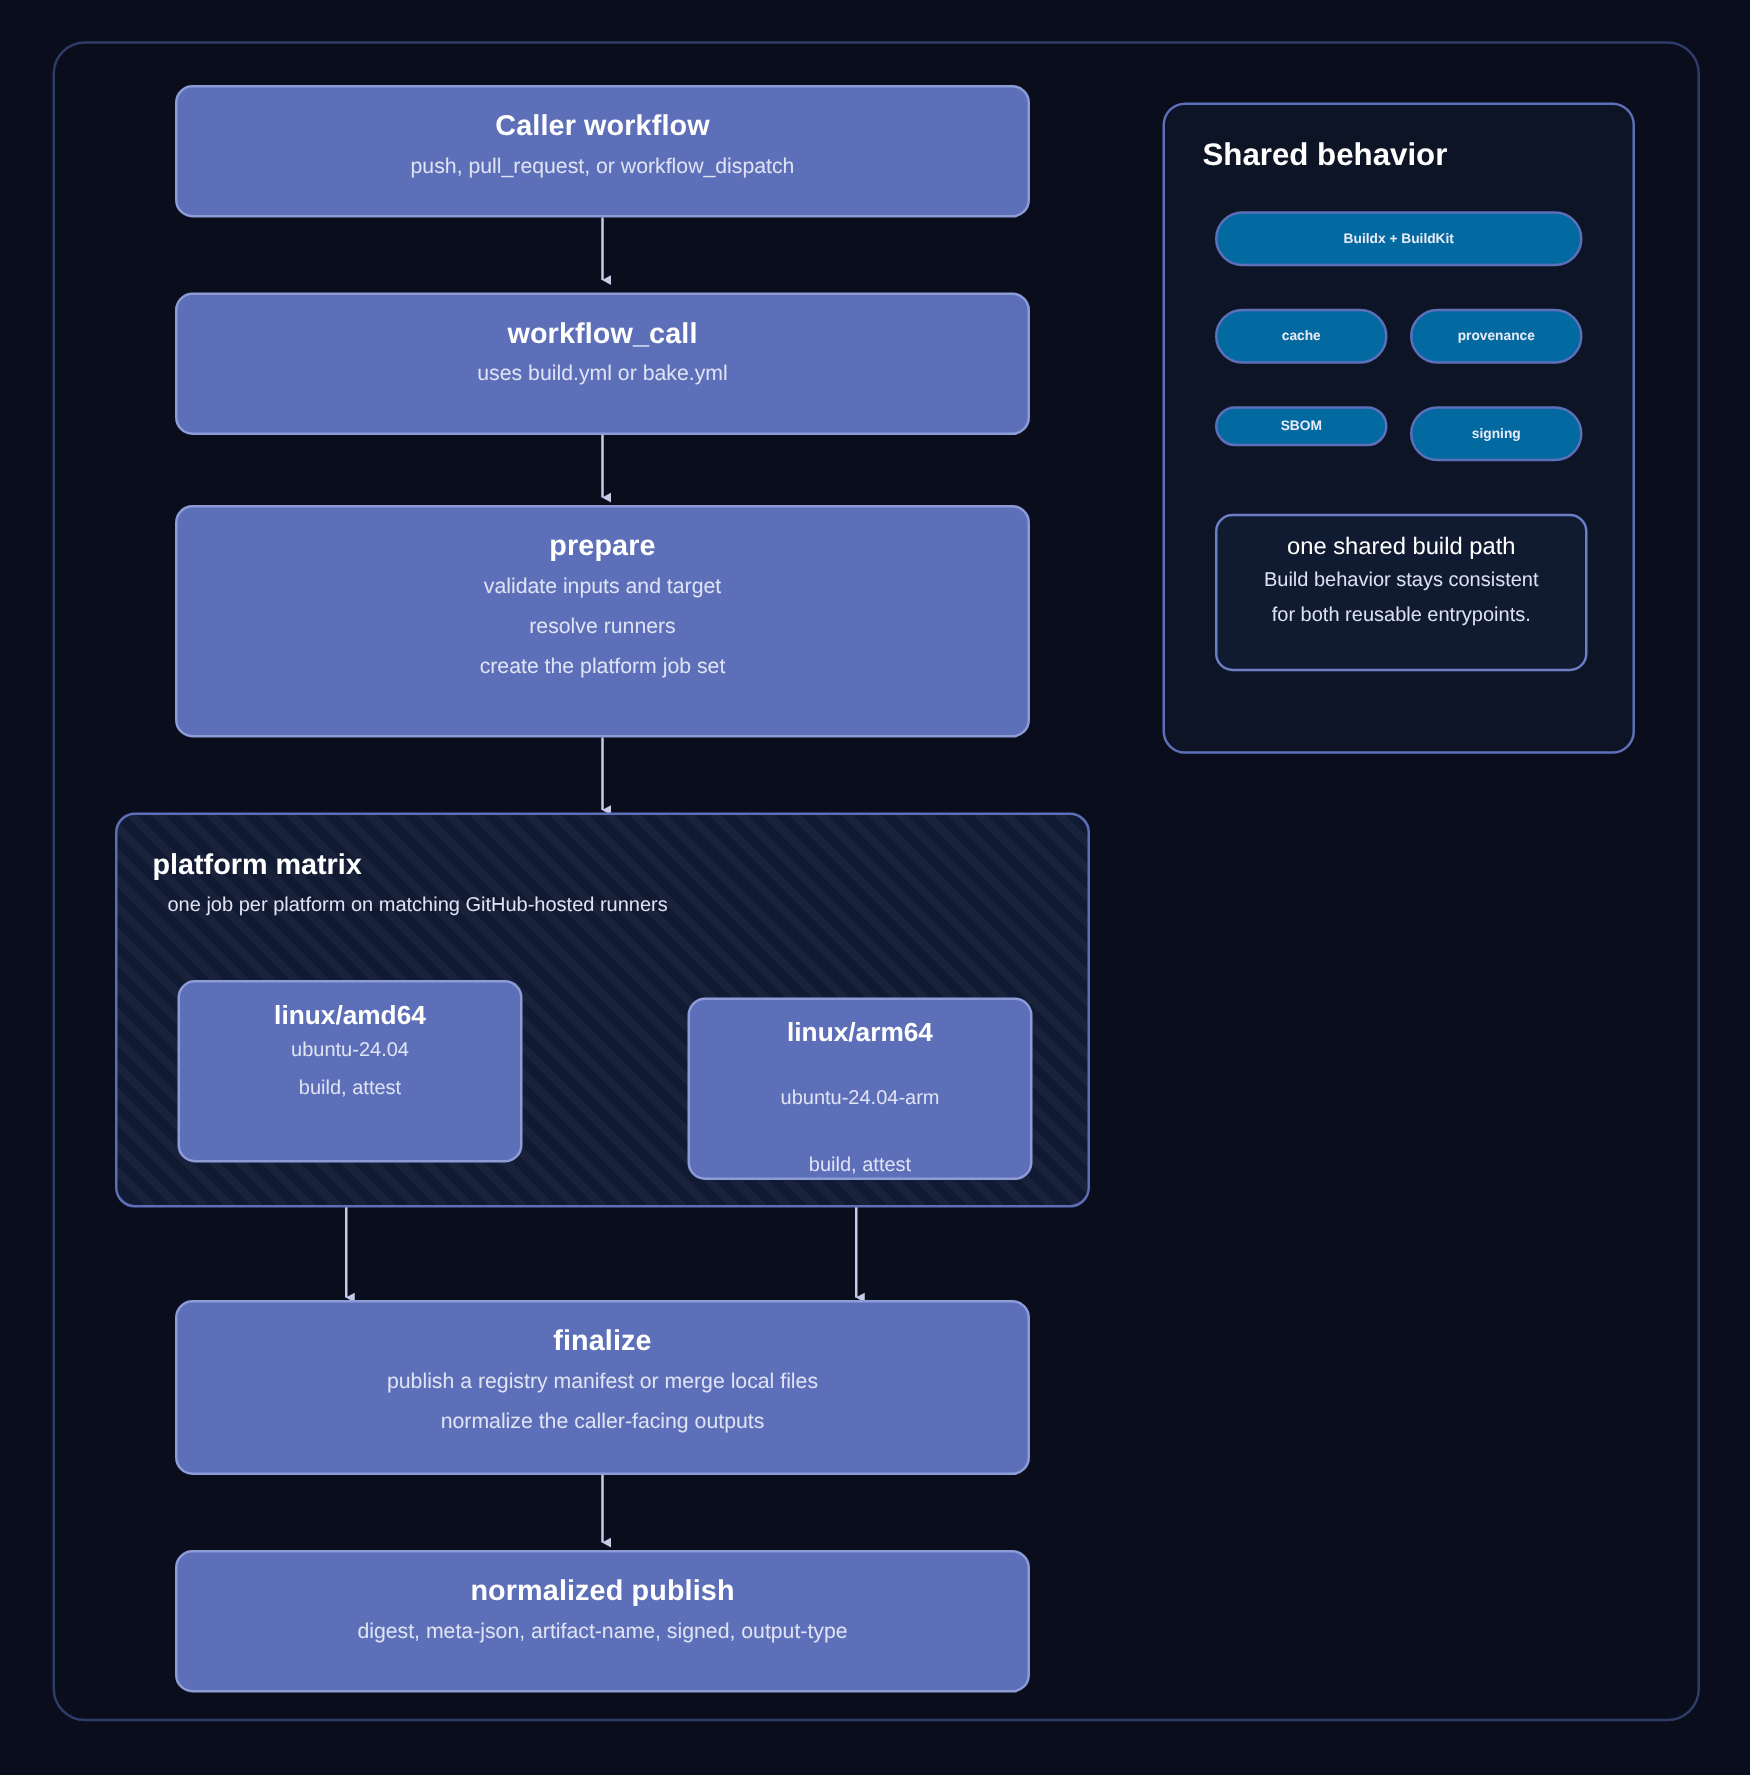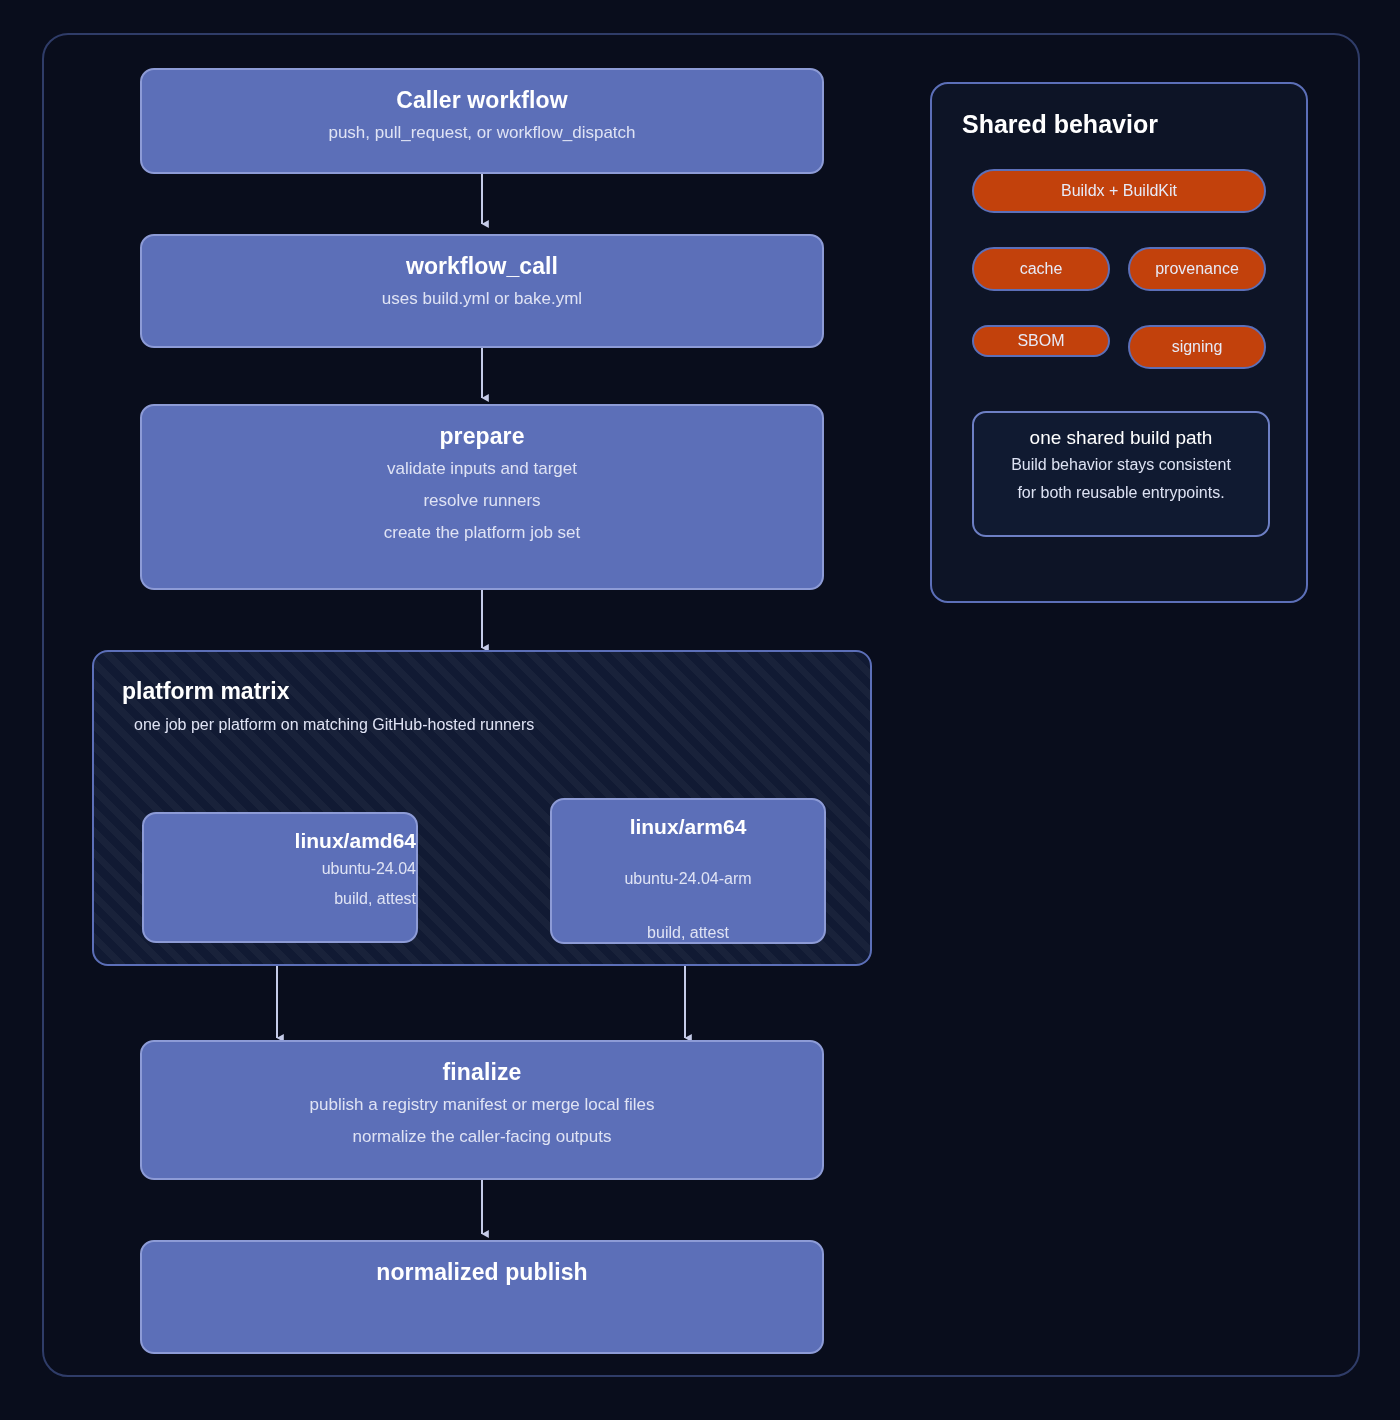--- a/index.html
+++ b/index.html
@@ -142,29 +142,29 @@
     position: absolute;
     left: 30px;
     top: 26px;
     font-size: 25px;
     font-weight: bold;
     color: #ffffff;
   }
   .pill {
     position: absolute;
     box-sizing: border-box;
-    background: #c2410c;
+    background: #0369a1;
     border: 2px solid #5c6fb8;
     border-radius: 999px;
     display: flex;
     align-items: center;
     justify-content: center;
     color: #e7eaf7;
-    font-size: 16px;
-    font-weight: normal;
+    font-size: 11px;
+    font-weight: bold;
   }
   .callout {
     position: absolute;
     left: 40px;
     top: 327px;
     width: 298px;
     height: 126px;
     box-sizing: border-box;
     background: #101a31;
     border: 2px solid #6d7fc4;
@@ -238,21 +238,21 @@
       <div class="sub">validate inputs and target</div>
       <div class="sub">resolve runners</div>
       <div class="sub">create the platform job set</div>
     </div>
   </div>
 
   <div class="matrix">
     <div class="matrix-title">platform matrix</div>
     <div class="matrix-sub">one job per platform on matching GitHub-hosted runners</div>
 
-    <div class="matrix-node" style="left:48px; top:160px; width:276px; height:131px;align-items:flex-end;">
+    <div class="matrix-node" style="left:48px; top:132px; width:276px; height:146px;">
       <div class="title">linux/amd64</div>
       <div class="sub">ubuntu-24.04</div>
       <div class="sub">build, attest</div>
     </div>
 
     <div class="matrix-node" style="left:456px; top:146px; width:276px; height:146px;gap:24px;">
       <div class="title">linux/arm64</div>
       <div class="sub">ubuntu-24.04-arm</div>
       <div class="sub">build, attest</div>
     </div>
@@ -261,20 +261,23 @@
   <div class="node" style="left:140px; top:1040px; width:684px; height:140px;">
     <div class="title">finalize</div>
     <div class="sub-lines">
       <div class="sub">publish a registry manifest or merge local files</div>
       <div class="sub">normalize the caller-facing outputs</div>
     </div>
   </div>
 
   <div class="node" style="left:140px; top:1240px; width:684px; height:114px;">
     <div class="title">normalized publish</div>
+    <div class="sub-lines">
+      <div class="sub">digest, meta-json, artifact-name, signed, output-type</div>
+    </div>
   </div>
 
   <div class="panel">
     <div class="panel-title">Shared behavior</div>
 
     <div class="pill" style="left:40px; top:85px; width:294px; height:44px;">
       <span>Buildx + BuildKit</span>
     </div>
 
     <div class="pill" style="left:40px; top:163px; width:138px; height:44px;">

